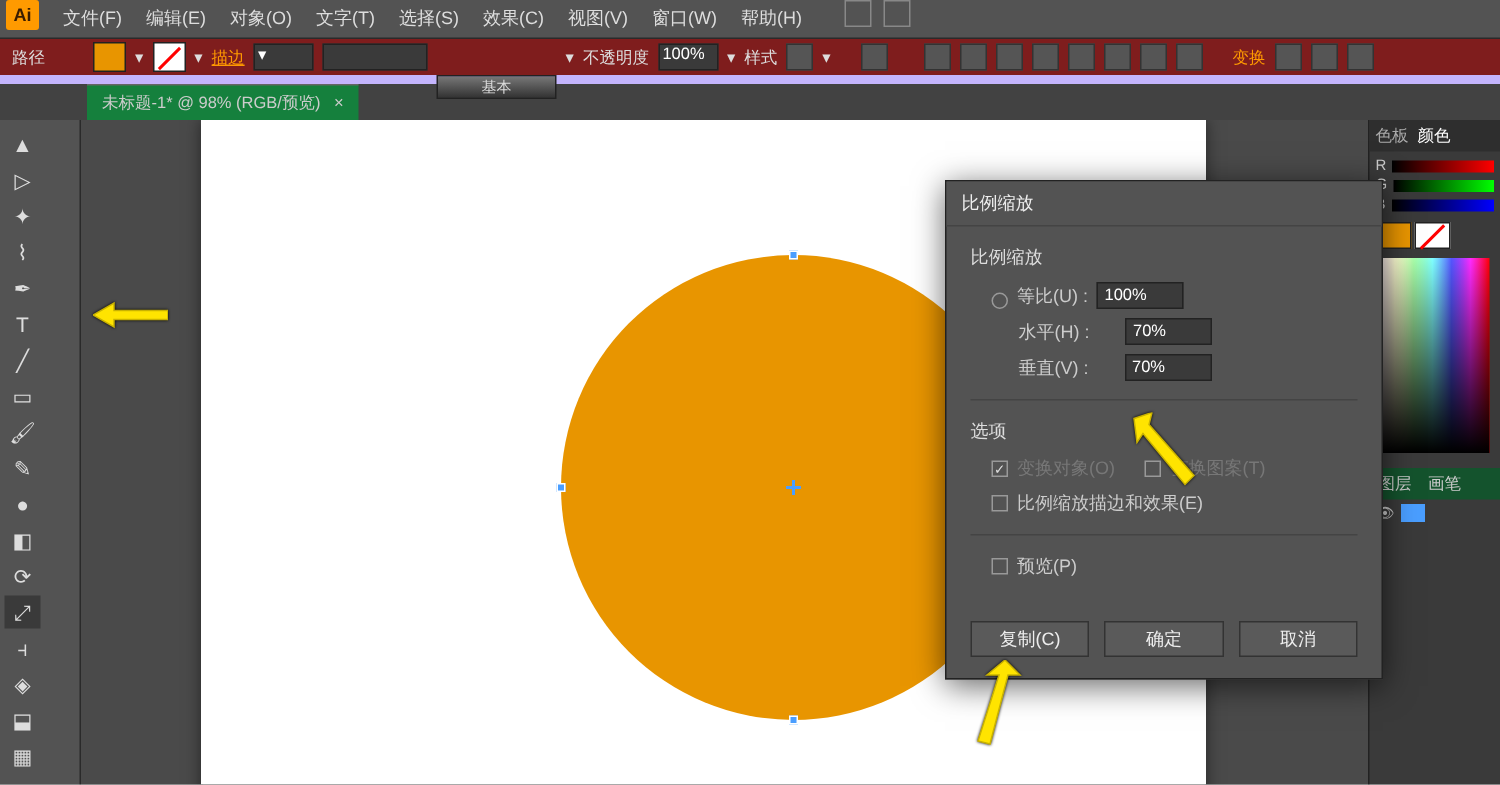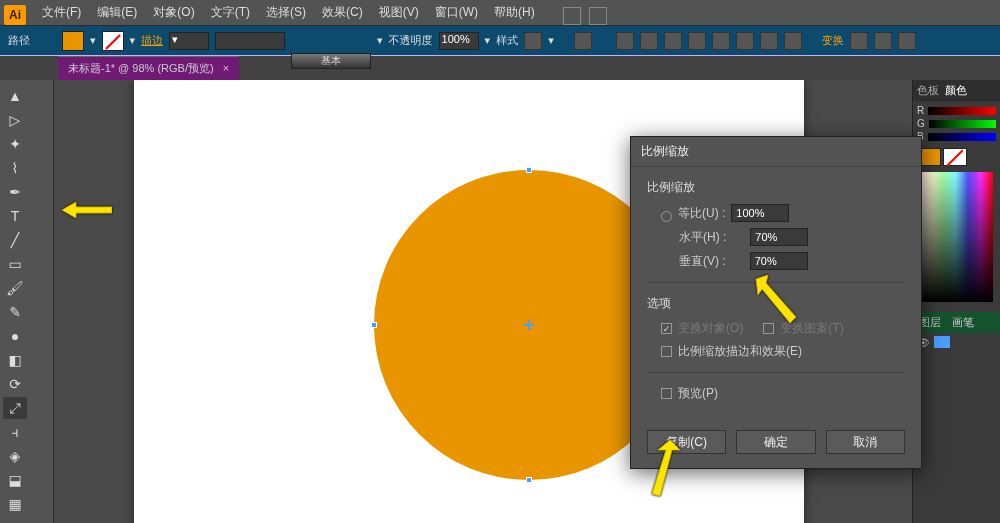--- a/index.html
+++ b/index.html
@@ -1,37 +1,37 @@
 <!DOCTYPE html>
 <html><head>
 <meta charset="utf-8">
 <style>
   * { margin: 0; padding: 0; box-sizing: border-box; font-family: "Microsoft YaHei", sans-serif; }
   body { width: 1000px; height: 523px; background: #4a4a4a; overflow: hidden; position: relative; }
   
-  .menubar { height: 26px; background: #535353; display: flex; align-items: flex-end; padding-left: 4px; border-bottom: 1px solid #2a2a2a; }
+  .menubar { height: 26px; background: #535353; display: flex; align-items: flex-start; padding-left: 4px; border-bottom: 1px solid #2a2a2a; }
   .ai-logo { width: 22px; height: 20px; background: #ff9a00; color: #3a1c00; font-weight: bold; font-size: 12px; display: flex; align-items: center; justify-content: center; margin-right: 8px; border-radius: 2px; }
   .menu-item { color: #ddd; font-size: 12px; padding: 4px 8px; cursor: default; }
   .menu-icons { margin-left: 20px; display: flex; gap: 8px; }
   .menu-icon { width: 18px; height: 18px; border: 1px solid #888; }
   
-  .toolbar { height: 30px; background: #0c4a6e; display: flex; align-items: center; padding: 0 8px; gap: 6px; border-bottom: 1px solid #c4b5fd; font-size: 11px; color: #ddd; }
+  .toolbar { height: 30px; background: #7f1d1d; display: flex; align-items: center; padding: 0 8px; gap: 6px; border-bottom: 6px solid #c4b5fd; font-size: 11px; color: #ddd; }
   .tb-label { color: #ddd; }
   .tb-swatch { width: 22px; height: 20px; background: #e89500; border: 1px solid #222; }
   .tb-none { width: 22px; height: 20px; background: #fff; border: 1px solid #222; position: relative; }
   .tb-none::after { content: ""; position: absolute; left: 0; right: 0; top: 50%; height: 2px; background: red; transform: rotate(-45deg); }
   .tb-stroke { color: #ff9a00; text-decoration: underline; }
   .tb-input { width: 40px; height: 18px; background: #3a3a3a; border: 1px solid #222; color: #fff; font-size: 11px; padding: 0 2px; }
   .tb-dropdown { width: 70px; height: 18px; background: #3a3a3a; border: 1px solid #222; }
   .tb-basic { width: 80px; height: 16px; background: linear-gradient(#777,#333); border: 1px solid #222; display: flex; align-items: center; justify-content: center; margin-top: 40px; }
   .tb-btn { width: 18px; height: 18px; background: #555; border: 1px solid #333; }
   .tb-transform { color: #ff9a00; }
   
   .tabbar { height: 24px; background: #424242; display: flex; align-items: flex-end; padding-left: 58px; }
-  .tab { background: #701a75; color: #ccc; font-size: 11px; padding: 4px 10px; border-top: 1px solid #666; }
+  .tab { background: #15803d; color: #ccc; font-size: 11px; padding: 4px 10px; border-top: 1px solid #666; }
   .tab-close { margin-left: 6px; }
   
   .main { position: absolute; top: 80px; left: 0; right: 0; bottom: 0; display: flex; }
   
   .toolbox { width: 54px; background: #535353; display: flex; flex-wrap: wrap; padding: 4px 2px; border-right: 1px solid #2a2a2a; }
   .tool { width: 24px; height: 22px; margin: 1px; display: flex; align-items: center; justify-content: center; color: #ddd; font-size: 14px; }
   .tool.active { background: #3a3a3a; }
   
   .canvas-area { flex: 1; background: #4a4a4a; position: relative; overflow: hidden; }
   .artboard { position: absolute; left: 80px; top: 0; width: 670px; height: 523px; background: #fff; box-shadow: 0 0 10px rgba(0,0,0,0.5); }
@@ -54,21 +54,21 @@
   .color-swatches { display: flex; margin: 6px 4px; gap: 2px; }
   .sw { width: 24px; height: 18px; border: 1px solid #222; }
   .spectrum { margin: 4px; width: 76px; height: 130px; background: 
     linear-gradient(to bottom, transparent, #000),
     linear-gradient(to right, #fff, transparent),
     linear-gradient(to right, red, yellow, lime, cyan, blue, magenta, red); }
   .layers-header { background: #14532d; font-size: 11px; color: #ccc; padding: 3px 6px; margin-top: 10px; }
   .layer-row { display: flex; align-items: center; padding: 3px 4px; font-size: 10px; color: #ccc; }
   .layer-chip { width: 16px; height: 12px; background: #4a9eff; margin: 0 4px; }
   
-  .dialog { position: absolute; left: 630px; top: 136px; width: 292px; background: #535353; border: 1px solid #222; box-shadow: 0 4px 20px rgba(0,0,0,0.6); z-index: 100; }
+  .dialog { position: absolute; left: 630px; top: 120px; width: 292px; background: #535353; border: 1px solid #222; box-shadow: 0 4px 20px rgba(0,0,0,0.6); z-index: 100; }
   .dialog-title { background: #535353; color: #eee; font-size: 12px; padding: 6px 10px; border-bottom: 1px solid #444; }
   .dialog-body { padding: 12px 16px; color: #ccc; font-size: 12px; }
   .group-label { color: #ddd; margin-bottom: 8px; }
   .radio-row { display: flex; align-items: flex-end; margin: 6px 0 6px 14px; gap: 6px; }
   .radio { width: 11px; height: 11px; border: 1px solid #999; border-radius: 50%; display: inline-flex; align-items: center; justify-content: center; }
   .radio.checked::after { content: ""; width: 5px; height: 5px; background: #ddd; border-radius: 50%; }
   .sub-row { display: flex; align-items: center; margin: 6px 0 6px 32px; gap: 24px; }
   .num-input { width: 58px; height: 18px; background: #3a3a3a; border: 1px solid #222; color: #fff; font-size: 11px; padding: 0 4px; display: inline-flex; align-items: center; }
   .divider { height: 1px; background: #444; margin: 12px 0; }
   .checkbox { width: 11px; height: 11px; border: 1px solid #999; display: inline-flex; align-items: center; justify-content: center; font-size: 9px; color: #ddd; }

